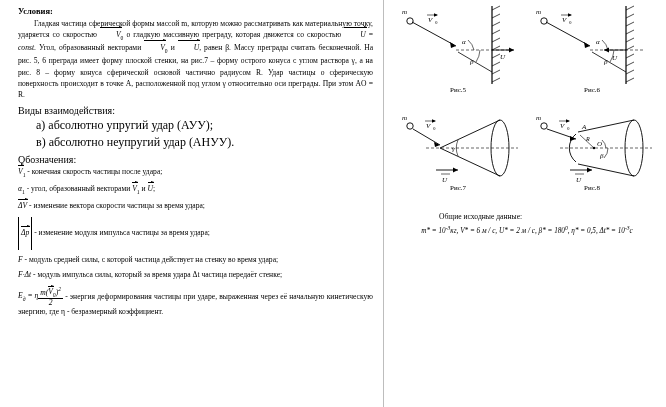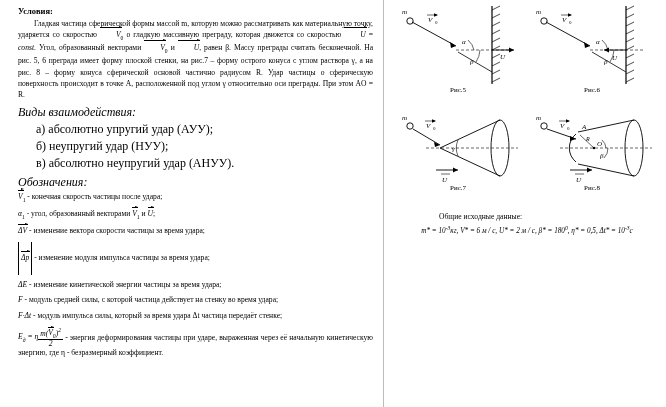--- a/index.html
+++ b/index.html
@@ -49,23 +49,22 @@
   p.t {
     font-size: 7.6px;
     line-height: 1.5;
     margin: 0 0 3px 0;
     text-align: justify;
   }
   p.ind {
     text-indent: 16px;
   }
   .sub {
-    font-size: 12px;
+    font-size: 10px;
     margin: 4px 0 2px 0;
-    font-style: italic;
   }
   .item {
     font-size: 12px;
     margin: 0 0 2px 18px;
   }
   .defline {
     font-size: 7.6px;
     margin: 0 0 5px 0;
     line-height: 1.4;
   }
@@ -145,21 +144,20 @@
       Угол, образованный векторами <span class="vec arrow">V</span><sub>0</sub> и <span class="vec arrow">U</span>, равен β. Массу преграды считать
       бесконечной. На рис. 5, 6 преграда имеет форму плоской стенки, на рис.7 –
       форму острого конуса с углом раствора γ, а на рис. 8 – форму конуса
       сферической основой частично радиусом R. Удар частицы о сферическую
       поверхность происходит в точке A, расположенной под углом γ
       относительно оси преграды. При этом AO = R.
     </p>
 
     <div class="sub">Виды взаимодействия:</div>
     <div class="item">а) абсолютно упругий удар (АУУ);</div>
-    <div class="item">б) неупругий удар (НУУ);</div>
     <div class="item">в) абсолютно неупругий удар (АНУУ).</div>
 
     <div class="sub">Обозначения:</div>
 
     <div class="defline">
       <span class="vec arrow">V</span><sub>1</sub>
       <span>- конечная скорость частицы после удара;</span>
     </div>
 
     <div class="defline">
@@ -170,24 +168,20 @@
     <div class="defline">
       <span class="vec arrow">ΔV</span>
       <span>- изменение вектора скорости частицы за время удара;</span>
     </div>
 
     <div class="defline">
       <span class="bars"><span class="vec arrow">Δp</span></span>
       <span>- изменение модуля импульса частицы за время удара;</span>
     </div>
 
-    <div class="defline">
-      <span class="it">ΔЕ</span>
-      <span>- изменение кинетической энергии частицы за время удара;</span>
-    </div>
 
     <div class="defline">
       <span class="it">F</span>
       <span>- модуль средней силы, с которой частица действует на стенку во время удара;</span>
     </div>
 
     <div class="defline">
       <span class="it under">F·Δt</span>
       <span>- модуль импульса силы, который за время удара Δt частица передаёт стенке;</span>
     </div>

